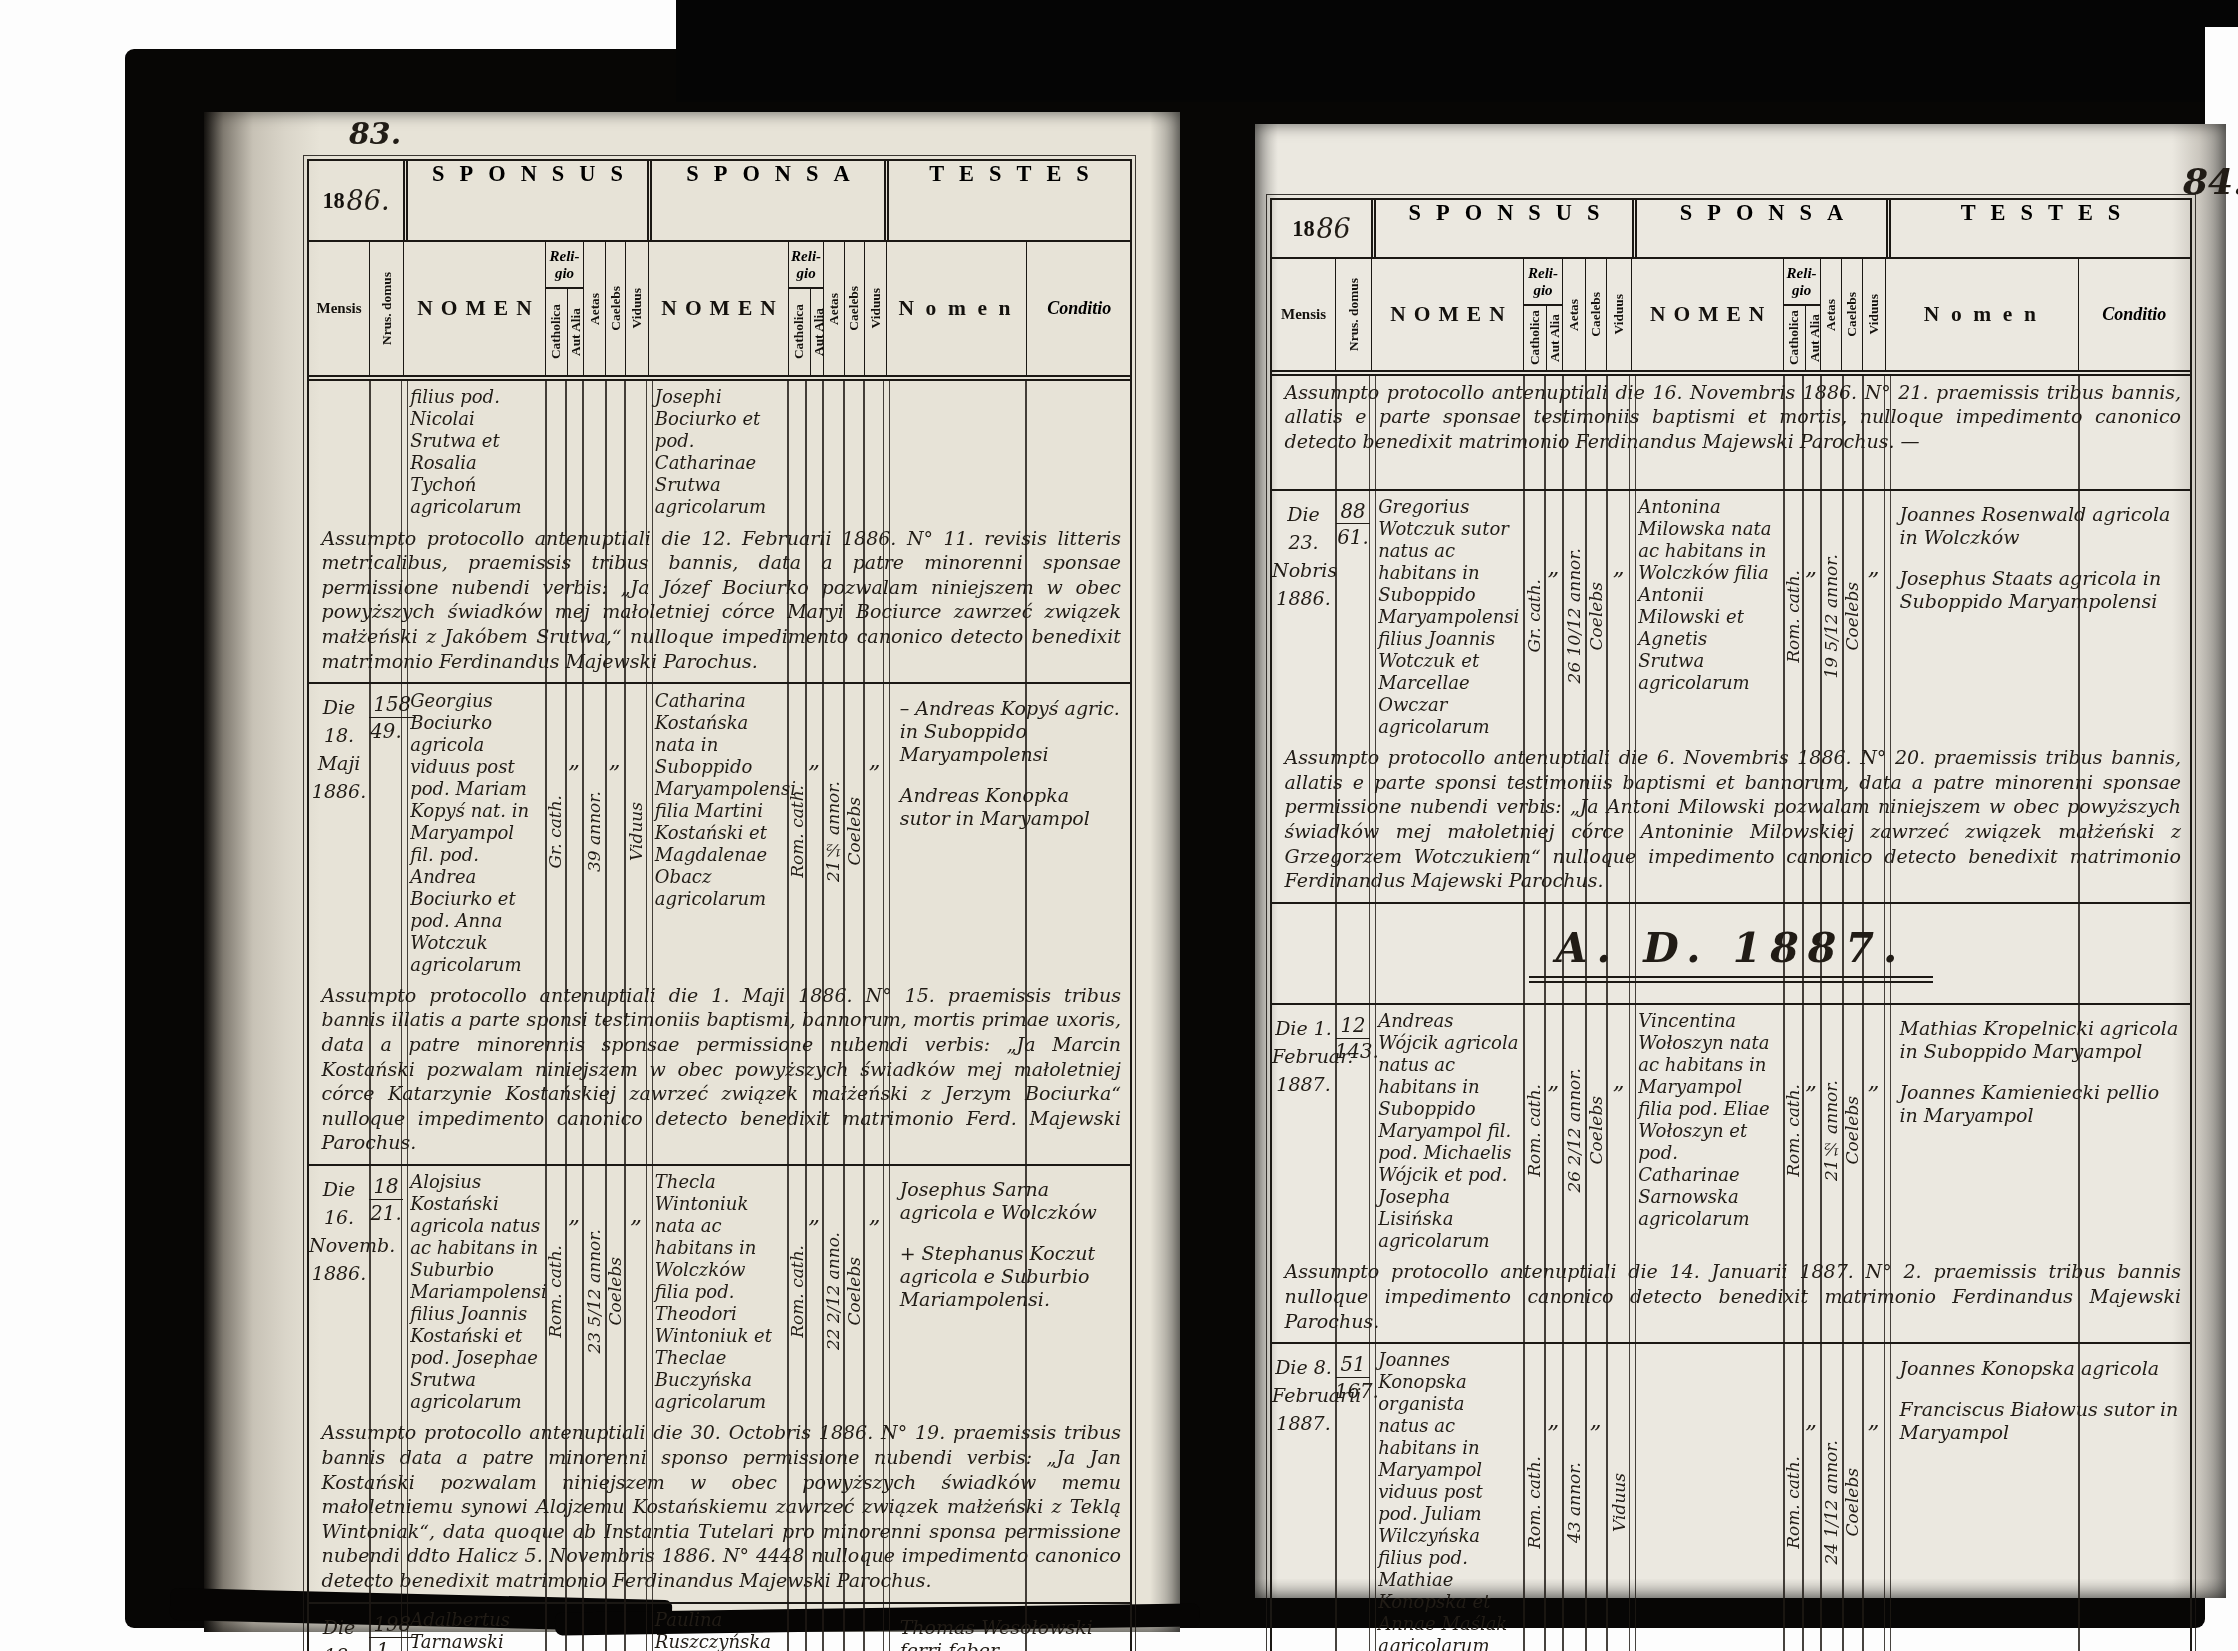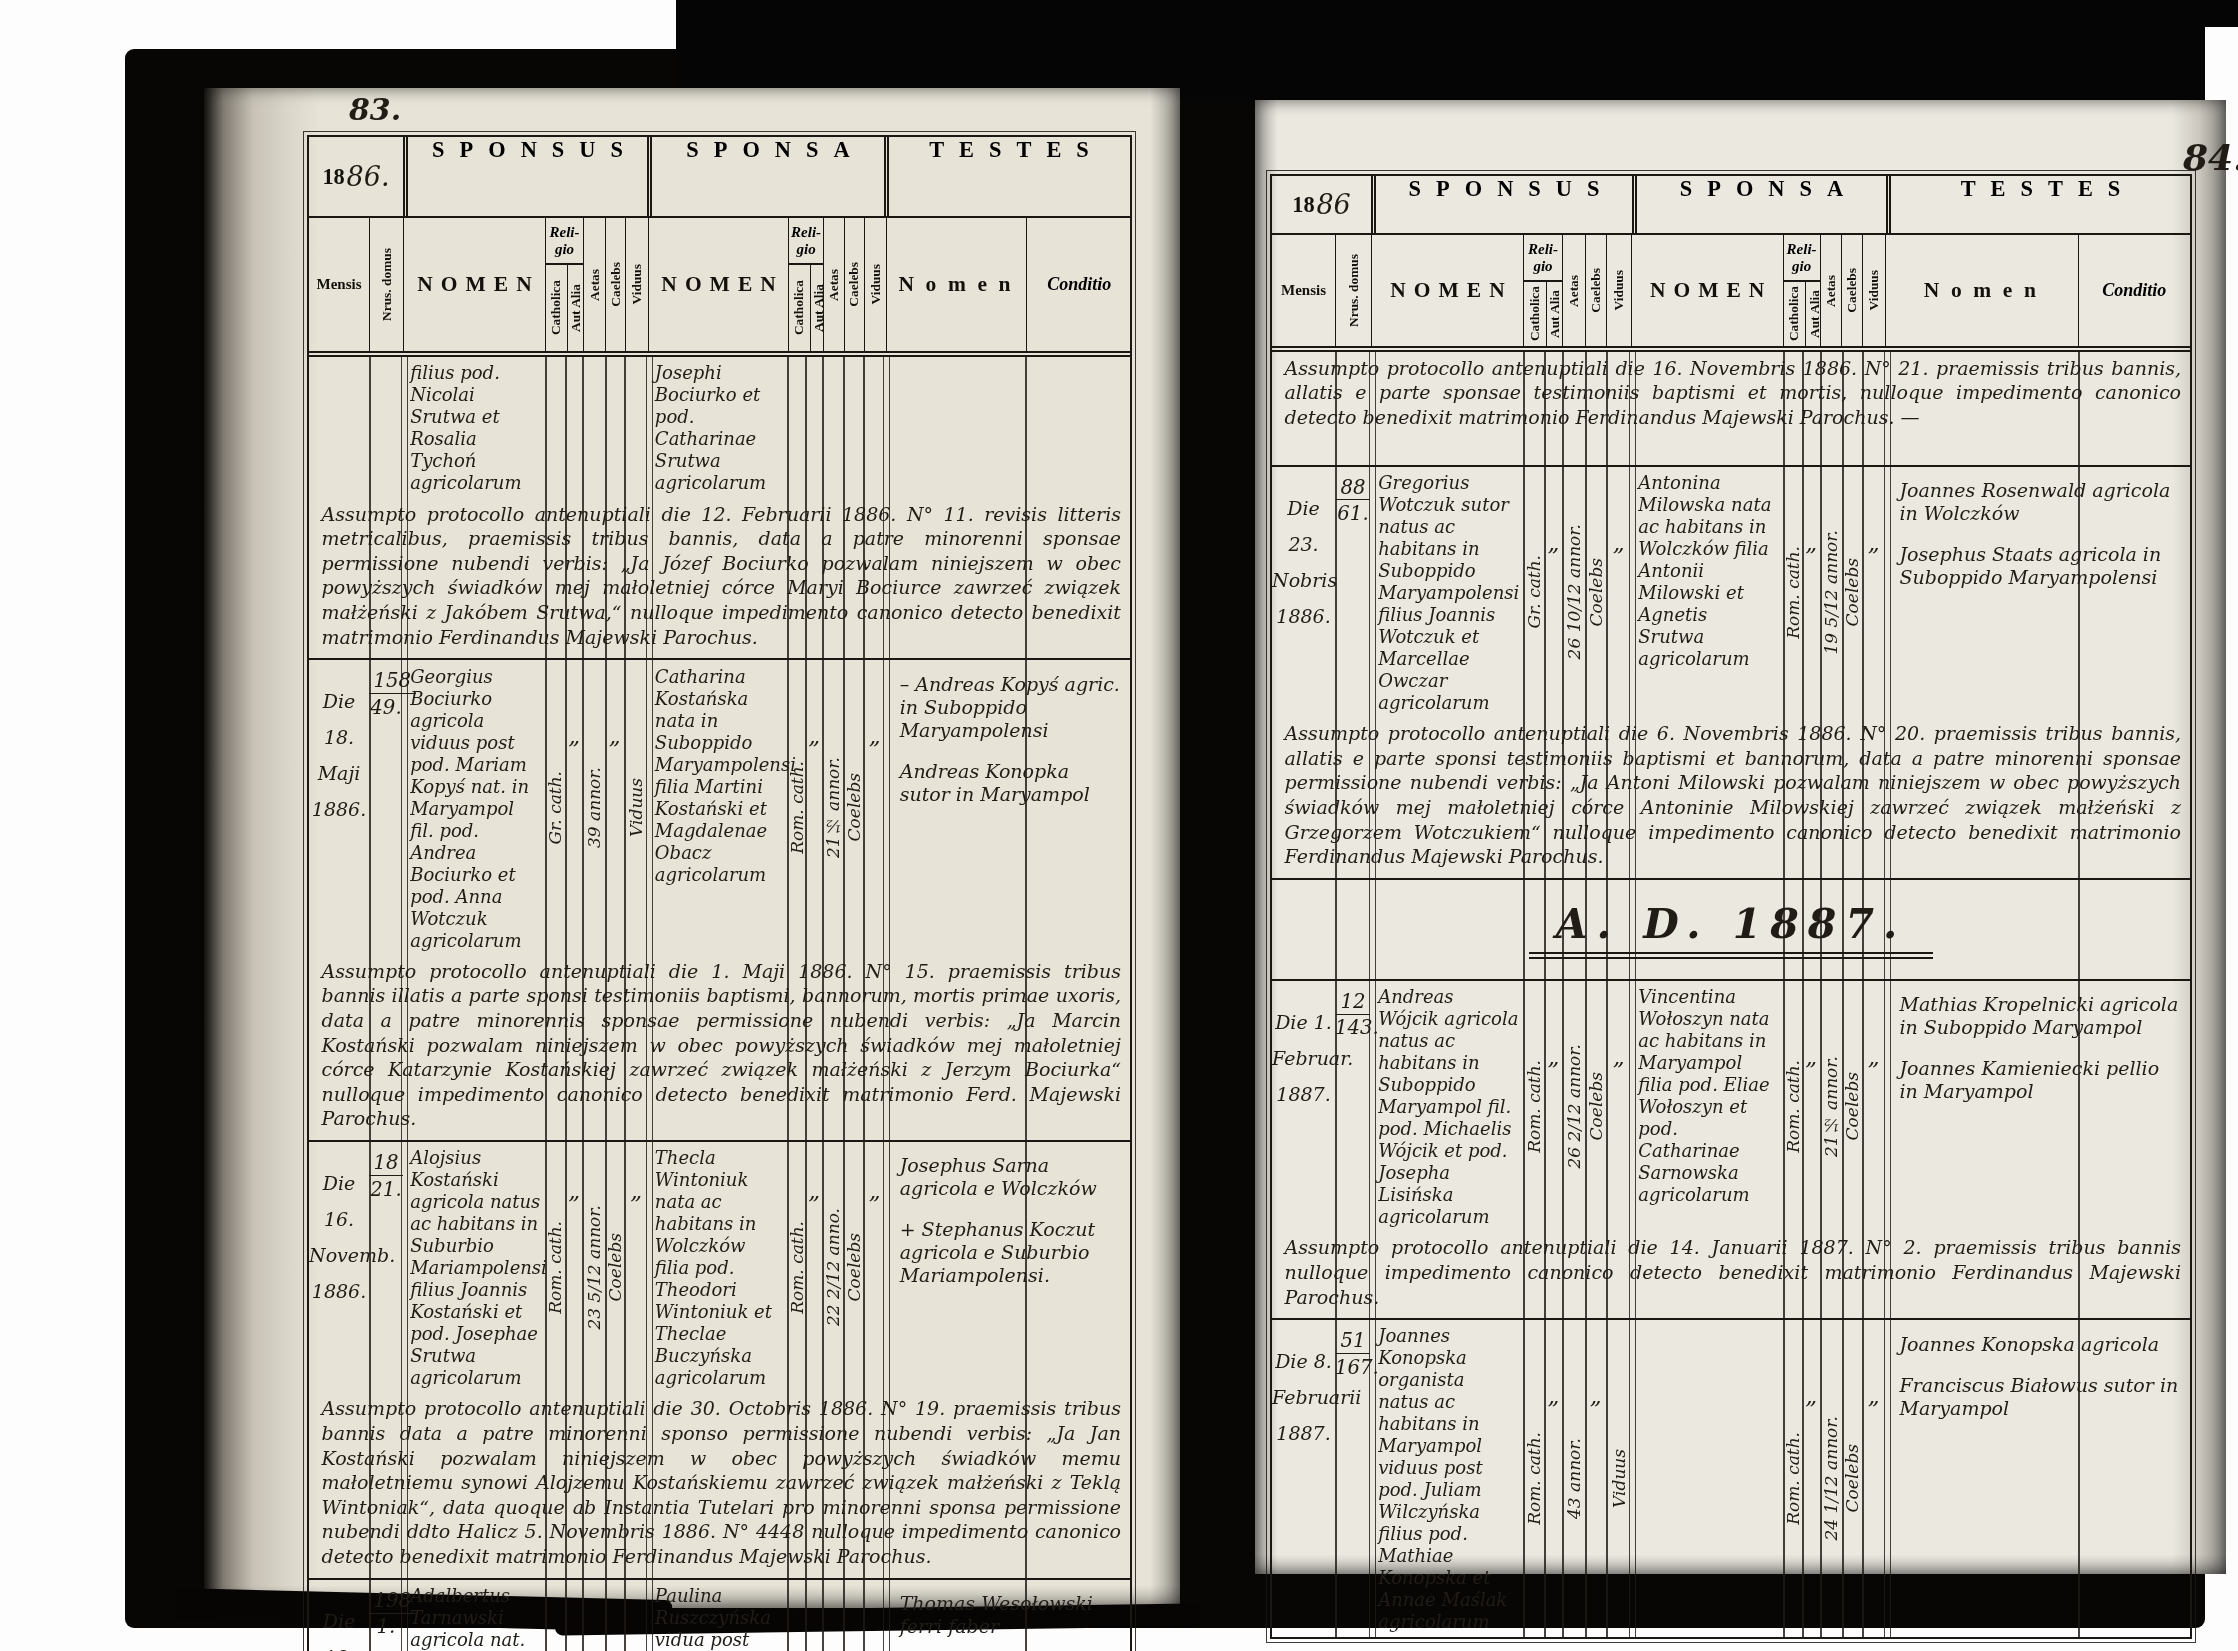--- a/index.html
+++ b/index.html
@@ -3,21 +3,21 @@
 <meta charset="utf-8">
 <style>
   html,body{margin:0;padding:0;background:#fff;}
   .scan{position:relative;width:2239px;height:1651px;background:#fdfdfd;overflow:hidden;
         font-family:"Liberation Serif", serif;}
   
   .book-black{position:absolute;left:125px;top:49px;width:2080px;height:1579px;background:#070605;border-radius:9px;}
   .top-strip{position:absolute;left:676px;top:0;width:1563px;height:27px;background:#050505;}
   .top-strip2{position:absolute;left:676px;top:0;width:1529px;height:102px;background:#050505;}
   
-  .paper{position:absolute;box-shadow:0 0 16px rgba(0,0,0,.6) inset;}
+  .paper{position:absolute;box-shadow:0 0 16px rgba(0,0,0,.6) inset;margin-top:24px;}
   .paper-left{left:204px;top:88px;width:976px;height:1520px;background:#e7e3d7;}
   .paper-left::before{content:"";position:absolute;inset:0;
      background:linear-gradient(90deg, rgba(8,6,4,.92) 0px, rgba(45,38,30,.55) 19.7px, rgba(105,95,82,.25) 49px, rgba(120,110,98,.12) 81px, transparent 116px);}
   .paper-left::after{content:"";position:absolute;inset:0;
      background:linear-gradient(270deg, rgba(0,0,0,.38) 0px, transparent 30px),
                 linear-gradient(0deg, rgba(0,0,0,.25) 0px, transparent 23px);}
   .paper-right{left:1255px;top:100px;width:971px;height:1474px;background:#ebe8e0;}
   .paper-right::before{content:"";position:absolute;inset:0;
      background:linear-gradient(90deg, rgba(0,0,0,.3) 0px, transparent 23px),
                 linear-gradient(270deg, rgba(0,0,0,.42) 0px, rgba(60,50,40,.18) 27px, transparent 54px),
@@ -67,21 +67,21 @@
   .vl.dbl{width:5.4px;background:none;border-left:1.8px solid rgba(30,26,21,.82);border-right:1.8px solid rgba(30,26,21,.82);}
   .t83 .row{grid-template-columns:60px 34px 142px 20.6px 17px 22.4px 19.7px 23px 140px 18px 17px 20.6px 20.6px 21.5px 140px 106px;}
   .t84 .row{grid-template-columns:63px 36px 152px 21.5px 18px 23px 20.6px 25px 152px 19px 18px 21.5px 20.6px 23px 193px 112px;}
   .block{border-bottom:2.7px solid #1b1814;position:relative;z-index:1;}
   .block.last{border-bottom:none;}
   .cell{position:relative;}
   .g1{grid-column:1}.g2{grid-column:2}.g3{grid-column:3}.g4{grid-column:4}.g5{grid-column:5}
   .g6{grid-column:6}.g7{grid-column:7}.g8{grid-column:8}.g9{grid-column:9}.g10{grid-column:10}
   .g11{grid-column:11}.g12{grid-column:12}.g13{grid-column:13}.g14{grid-column:14}
   .gt{grid-column:15 / span 2;}
-  .date{font-size:19px;line-height:36px;text-align:center;padding-top:23px;}
+  .date{font-size:19px;line-height:28px;text-align:center;padding-top:9px;}
   .house{text-align:center;padding-top:9px;font-size:19.7px;}
   .h-top{display:inline-block;border-bottom:1.8px solid #211c16;padding:0 4.5px 0.9px;}
   .h-bot{display:block;margin-top:1.8px;}
   .name{font-size:18px;line-height:22px;padding:5.4px 4.5px 3.6px 7.2px;}
   .rotv{display:flex;align-items:center;justify-content:center;overflow:visible;}
   .rotv span{writing-mode:vertical-rl;transform:rotate(180deg);font-size:17px;white-space:nowrap;}
   .ditto{text-align:center;padding-top:63px;font-size:23px;}
   .testes{font-size:19px;line-height:23px;padding:12.5px 9px 5.4px 14.3px;}
   .testes div{margin-bottom:18px;}
   .note{font-size:19px;line-height:24.6px;text-align:justify;padding:3.6px 9px 9px 12.5px;position:relative;z-index:1;}

